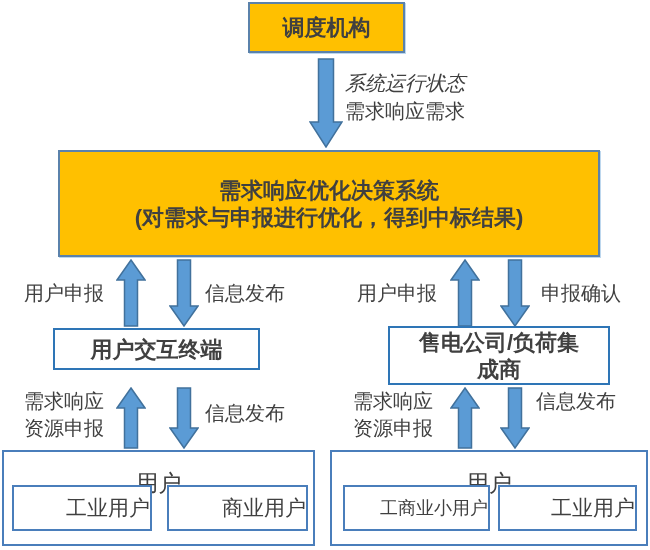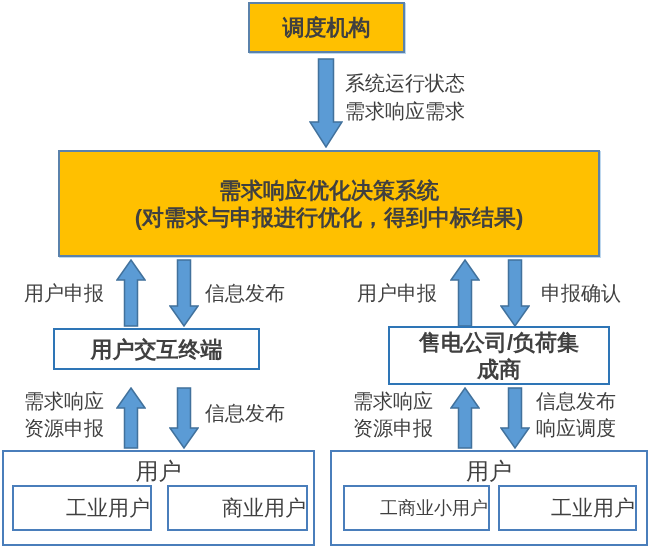--- a/index.html
+++ b/index.html
@@ -42,21 +42,21 @@
   .users-box{
     position:absolute;
     box-sizing:border-box;
     background:#fff;
     text-align:center;
   }
   .users-title{
     font-size:23px;
     font-weight:normal;
     line-height:30px;
-    padding-top:4px;
+    padding-top:16px;
   }
   .inner-box{
     position:absolute;
     box-sizing:border-box;
     display:flex;
     align-items:center;
     justify-content:flex-end;
     background:#fff;
     font-weight:normal;
     font-size:21px;
@@ -70,21 +70,21 @@
 
   <div class="box orange" style="left:248px;top:2px;width:157px;height:51px;">
     <span>调度机构</span>
   </div>
 
   <div class="arrow" style="left:309px;top:58px;width:34px;height:90px;">
     <svg width="34" height="90" viewBox="0 0 34 90">
       <polygon points="9.5,1 24.5,1 24.5,64 33,64 17,89 1,64 9.5,64" fill="#5B9BD5" stroke="#41719C" stroke-width="1.5"></polygon>
     </svg>
   </div>
-  <div class="label" style="left:345px;top:70px;">系统运行状态</div>
+  <div class="label" style="left:345px;top:70px;font-style:italic;">系统运行状态</div>
   <div class="label" style="left:345px;top:98px;">需求响应需求</div>
 
   <div class="box orange" style="left:58px;top:150px;width:542px;height:107px;">
     <span>需求响应优化决策系统</span>
     <span>(对需求与申报进行优化，得到中标结果)</span>
   </div>
 
   <div class="arrow" style="left:116px;top:259px;">
     <svg width="30" height="68" viewBox="0 0 30 68">
       <polygon points="15,1 29,21 21.5,21 21.5,67 8.5,67 8.5,21 1,21" fill="#5B9BD5" stroke="#41719C" stroke-width="1.5"></polygon>
@@ -140,21 +140,20 @@
     </svg>
   </div>
   <div class="arrow" style="left:500px;top:387px;">
     <svg width="30" height="62" viewBox="0 0 30 62">
       <polygon points="8.5,1 21.5,1 21.5,41 29,41 15,61 1,41 8.5,41" fill="#5B9BD5" stroke="#41719C" stroke-width="1.5"></polygon>
     </svg>
   </div>
   <div class="label" style="left:353px;top:388px;">需求响应</div>
   <div class="label" style="left:353px;top:415px;">资源申报</div>
   <div class="label" style="left:536px;top:388px;">信息发布</div>
-  <div class="label" style="left:536px;top:415px;">响应调度</div>
 
   <div class="users-box light-border" style="left:2px;top:450px;width:313px;height:96px;border-width:2px;border-style:solid;">
     <div class="users-title">用户</div>
   </div>
   <div class="inner-box light-border" style="left:12px;top:485px;width:140px;height:46px;">
     <span>工业用户</span>
   </div>
   <div class="inner-box light-border" style="left:167px;top:485px;width:141px;height:46px;">
     <span>商业用户</span>
   </div>

